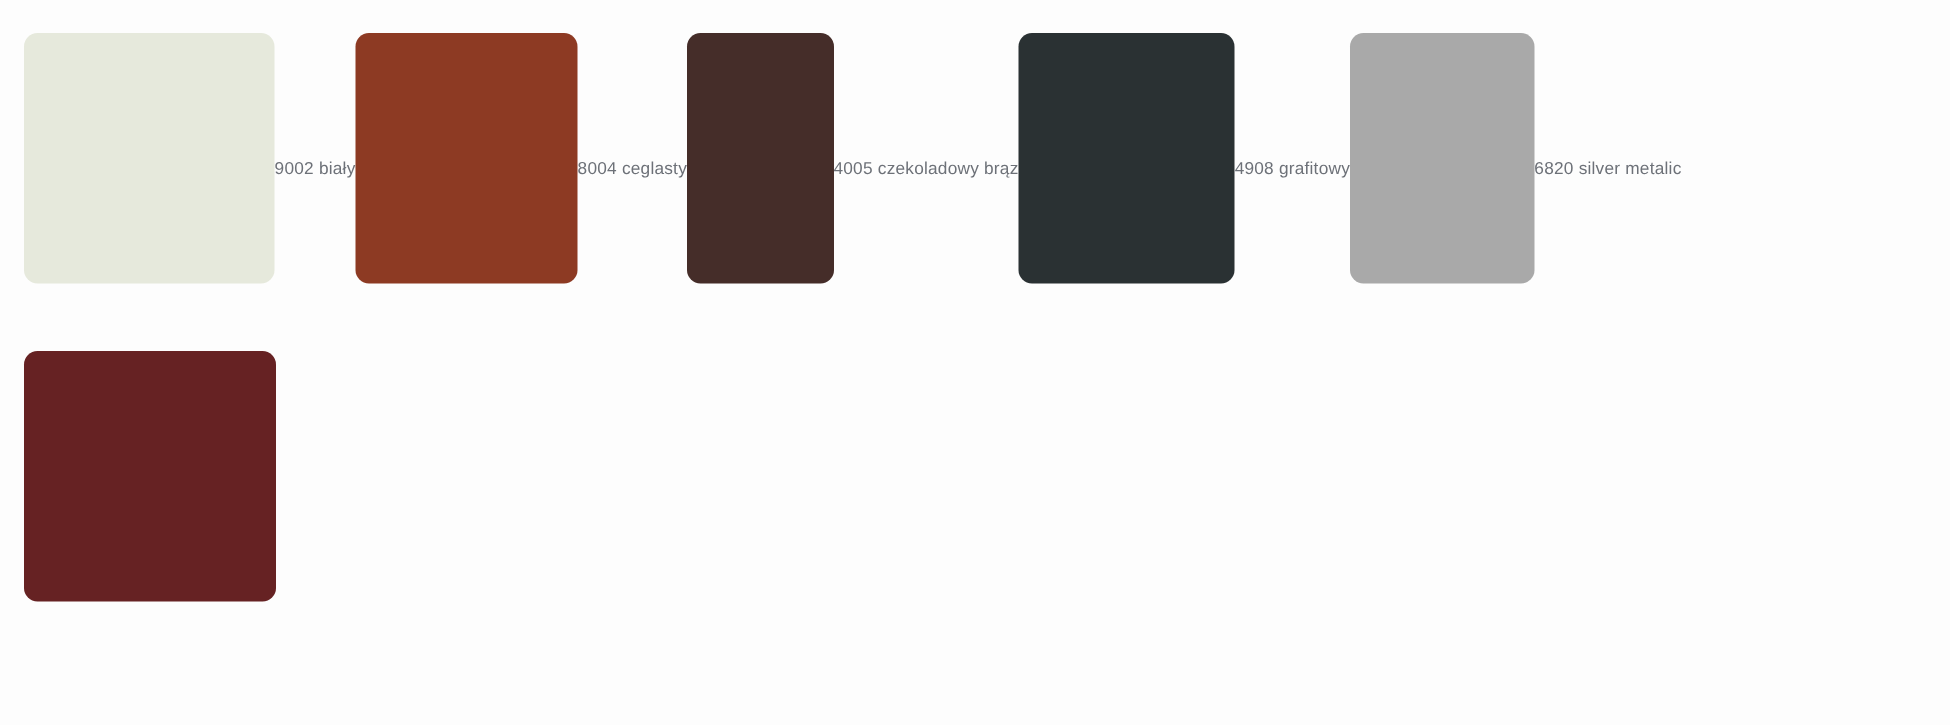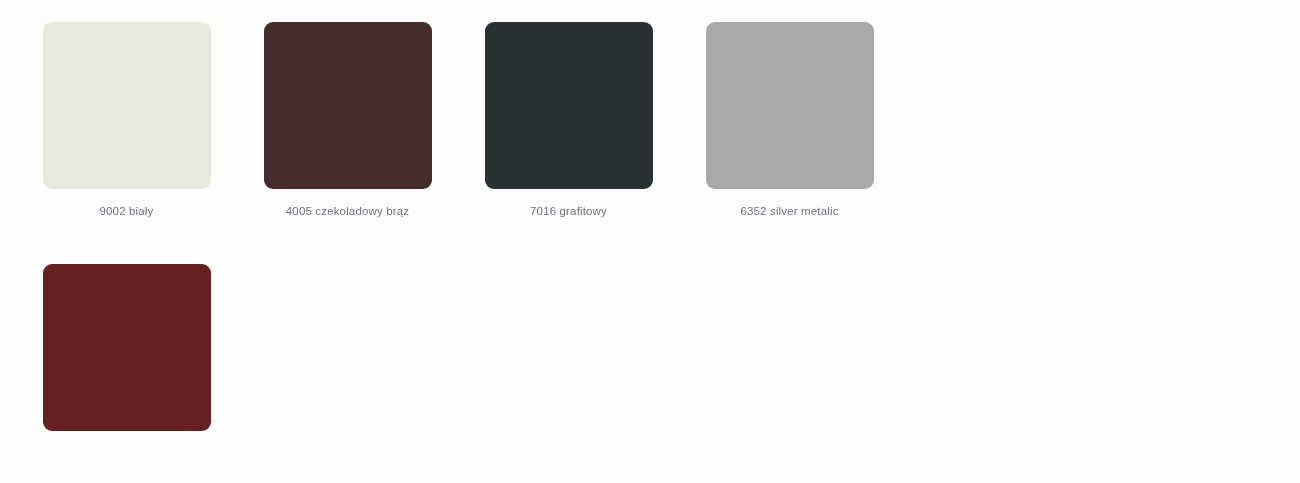--- a/index.html
+++ b/index.html
@@ -21,21 +21,21 @@
     padding: 22px 10px 0 16px;
     display: flex;
     flex-wrap: wrap;
     align-content: flex-start;
     background: #fdfdfd;
   }
   .swatch-cell {
     box-sizing: border-box;
     width: 221px;
     display: flex;
-    flex-direction: column;
+    flex-direction: row;
     align-items: center;
     margin-bottom: 12px;
   }
   .swatch-chip {
     width: 168px;
     height: 167px;
     border-radius: 9px;
     display: block;
   }
   .swatch-label {
@@ -56,35 +56,39 @@
 </head>
 <body style="background: rgb(253, 253, 253);">
 
 <div class="palette">
 
   <div class="swatch-cell">
     <div class="swatch-chip" style="background-color: rgb(230, 233, 220);"></div>
     <div class="swatch-label" style="color: rgb(109, 113, 120);">9002 biały</div>
   </div>
 
+  <div class="swatch-cell">
+    <div class="swatch-chip" style="background-color: rgb(141, 58, 35);"></div>
+    <div class="swatch-label" style="color: rgb(109, 113, 120);">8004 ceglasty</div>
+  </div>
 
 
   <div class="swatch-cell">
     <div class="swatch-chip" style="background-color: rgb(69, 45, 41);"></div>
     <div class="swatch-label" style="color: rgb(109, 113, 120);">4005 czekoladowy brąz</div>
   </div>
 
   <div class="swatch-cell">
     <div class="swatch-chip" style="background-color: rgb(42, 49, 51);"></div>
-    <div class="swatch-label" style="color: rgb(109, 113, 120);">7016 grafitowy</div>
+    <div class="swatch-label" style="color: rgb(109, 113, 120);">4908 grafitowy</div>
   </div>
 
   <div class="swatch-cell">
     <div class="swatch-chip" style="background-color: rgb(169, 169, 169);"></div>
-    <div class="swatch-label" style="color: rgb(109, 113, 120);">6352 silver metalic</div>
+    <div class="swatch-label" style="color: rgb(109, 113, 120);">6820 silver metalic</div>
   </div>
 
   <div class="row-gap"></div>
 
   <div class="swatch-cell">
     <div class="swatch-chip" style="background-color: rgb(102, 34, 35);"></div>
 
   </div>
 
 </div>

